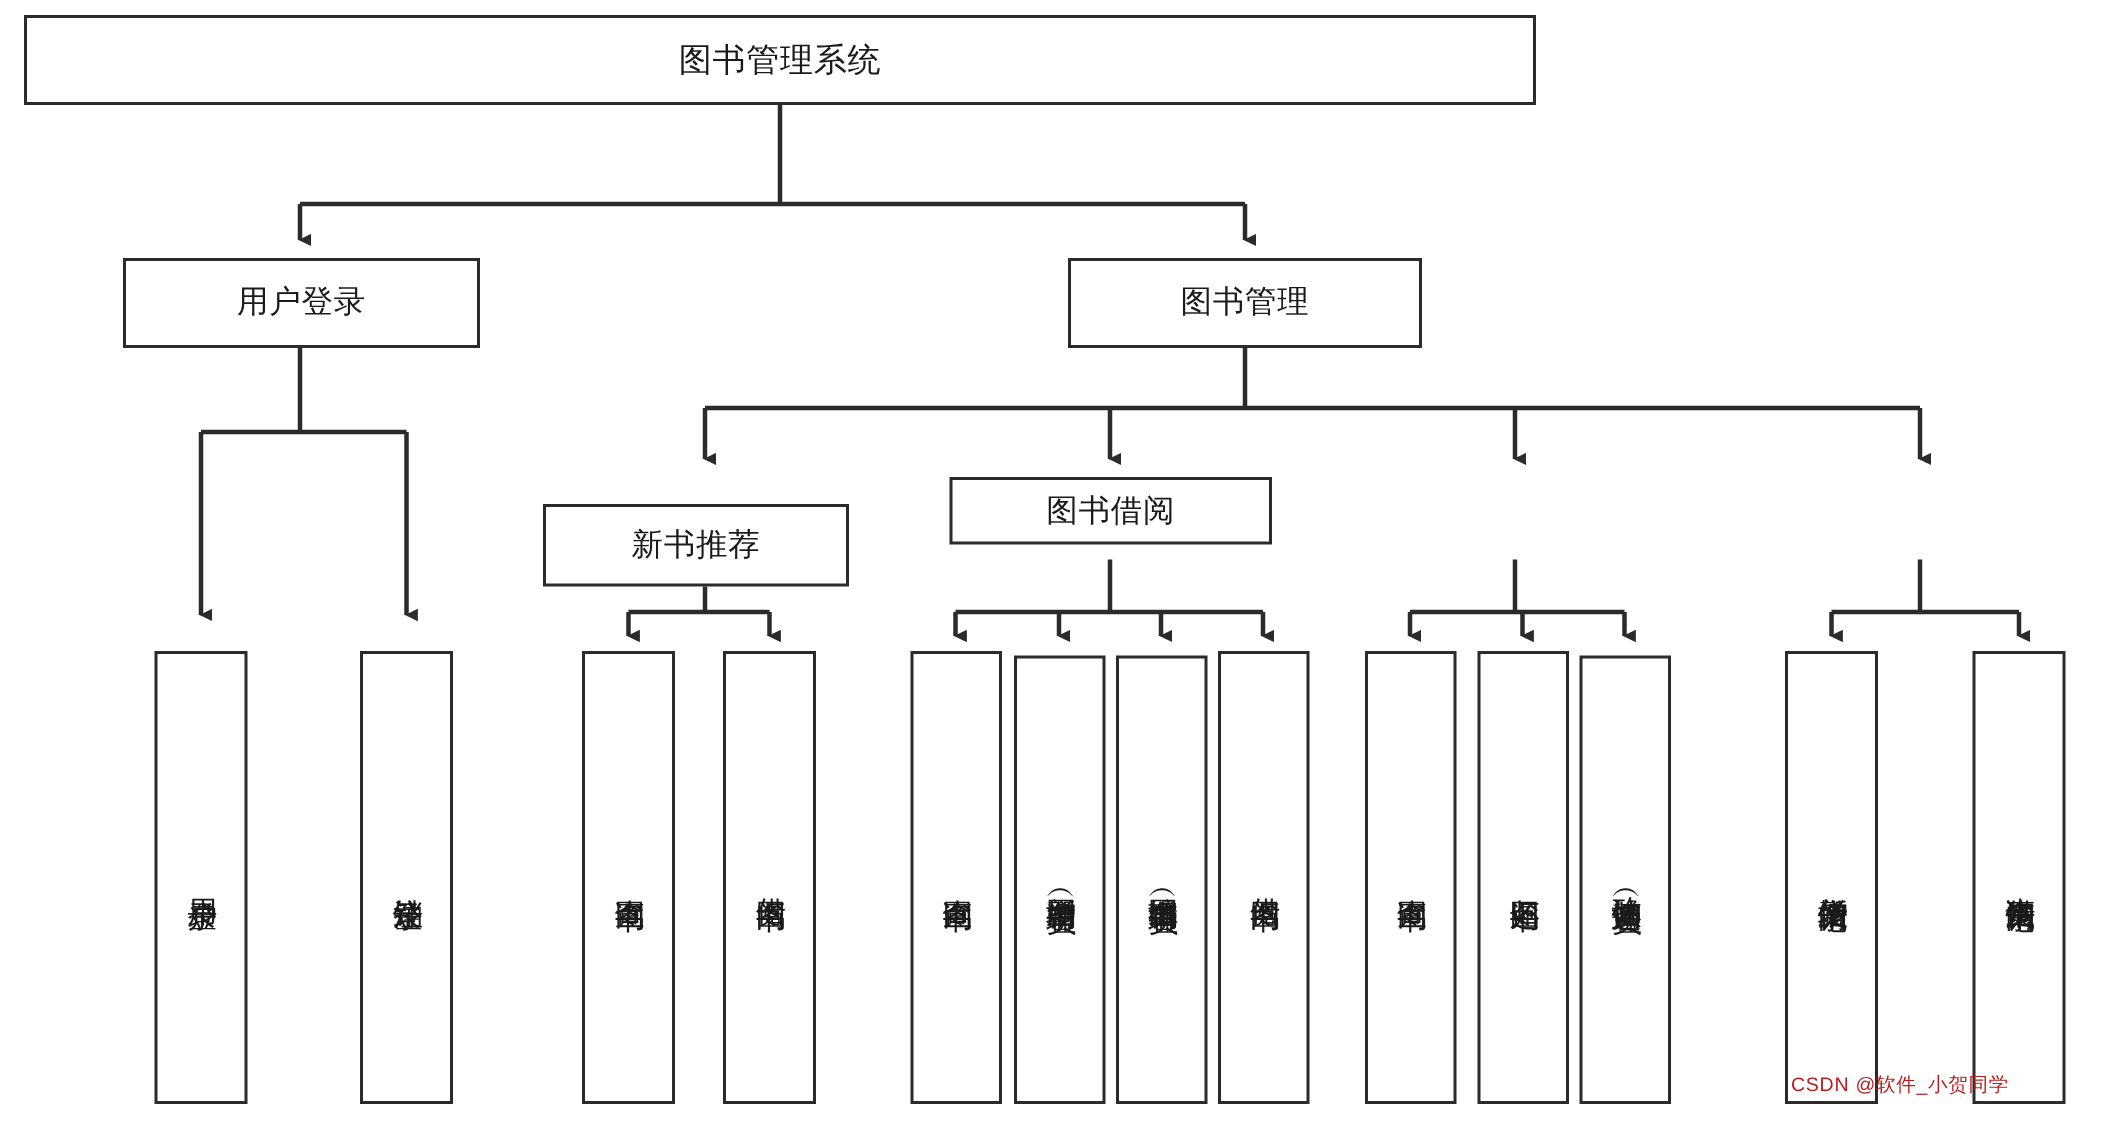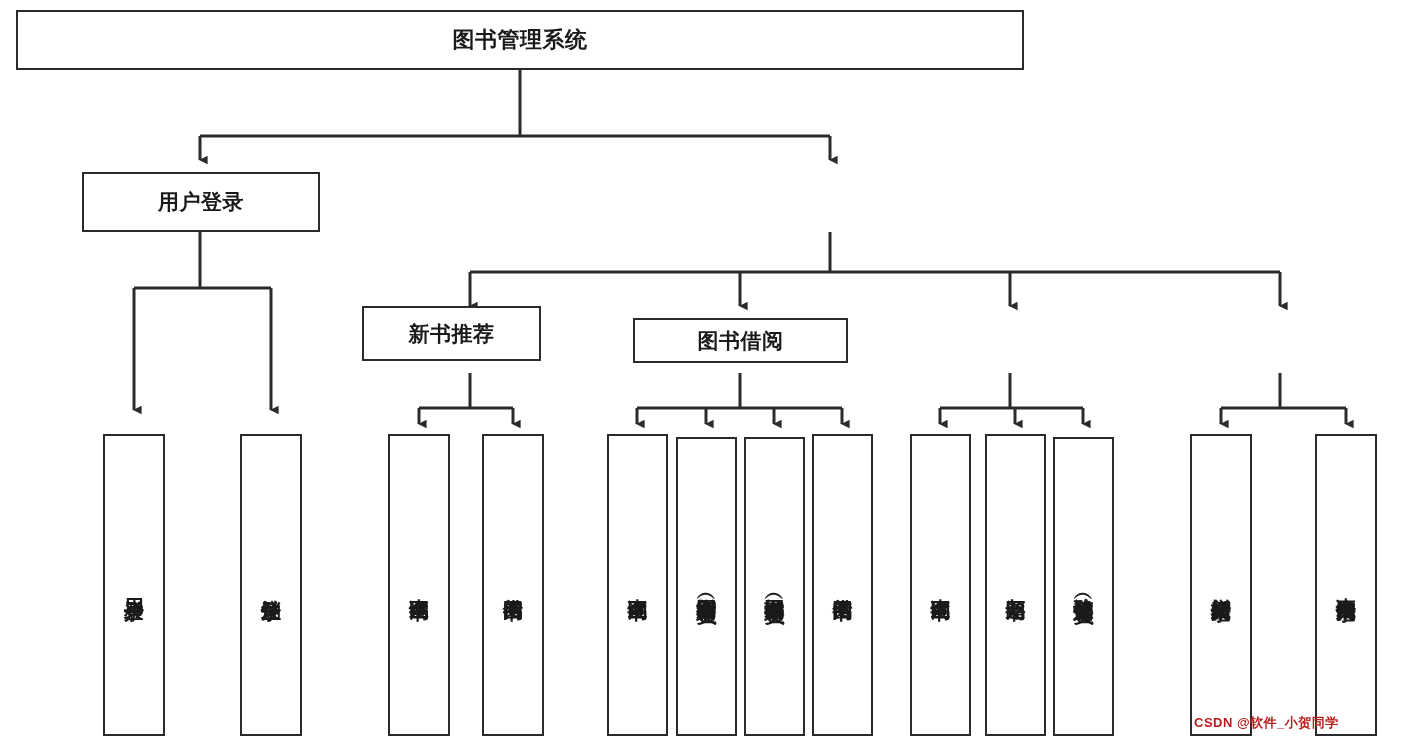--- a/index.html
+++ b/index.html
@@ -10,21 +10,20 @@
   }
   body {
     font-family: "Liberation Sans", "DejaVu Sans", sans-serif;
   }
   #diagram-root {
     position: relative;
     width: 1405px;
     height: 747px;
     background: #ffffff;
     overflow: hidden;
-    font-weight: bold;
   }
   #edges-layer {
     position: absolute;
     left: 0;
     top: 0;
     width: 1405px;
     height: 747px;
     pointer-events: none;
   }
   .node {
@@ -121,22 +120,23 @@
       <path d="M 1221 408 L 1346 408"></path>
       <path d="M 1221 408 L 1221 424" marker-end="url(#arrowhead)"></path>
       <path d="M 1346 408 L 1346 424" marker-end="url(#arrowhead)"></path>
     </g>
   </svg>
 
   <div class="node node-h node-root" style="left:16px; top:10px; width:1008px; height:60px;">图书管理系统</div>
 
   <div class="node node-h" style="left:82px; top:172px; width:238px; height:60px;">用户登录</div>
 
+  <div class="node node-h" style="left:712px; top:172px; width:236px; height:60px;">图书管理</div>
 
-  <div class="node node-h" style="left:362px; top:306px; width:179px; height:55px;">新书推荐</div>
+  <div class="node node-h" style="left:362px; top:336px; width:204px; height:55px;">新书推荐</div>
 
   <div class="node node-h" style="left:633px; top:318px; width:215px; height:45px;">图书借阅</div>
 
 
 
   <div class="node node-v" style="left:103px; top:434px; width:62px; height:302px;">
     <span class="vtext">用户登录</span>
   </div>
 
   <div class="node node-v" style="left:240px; top:434px; width:62px; height:302px;">

